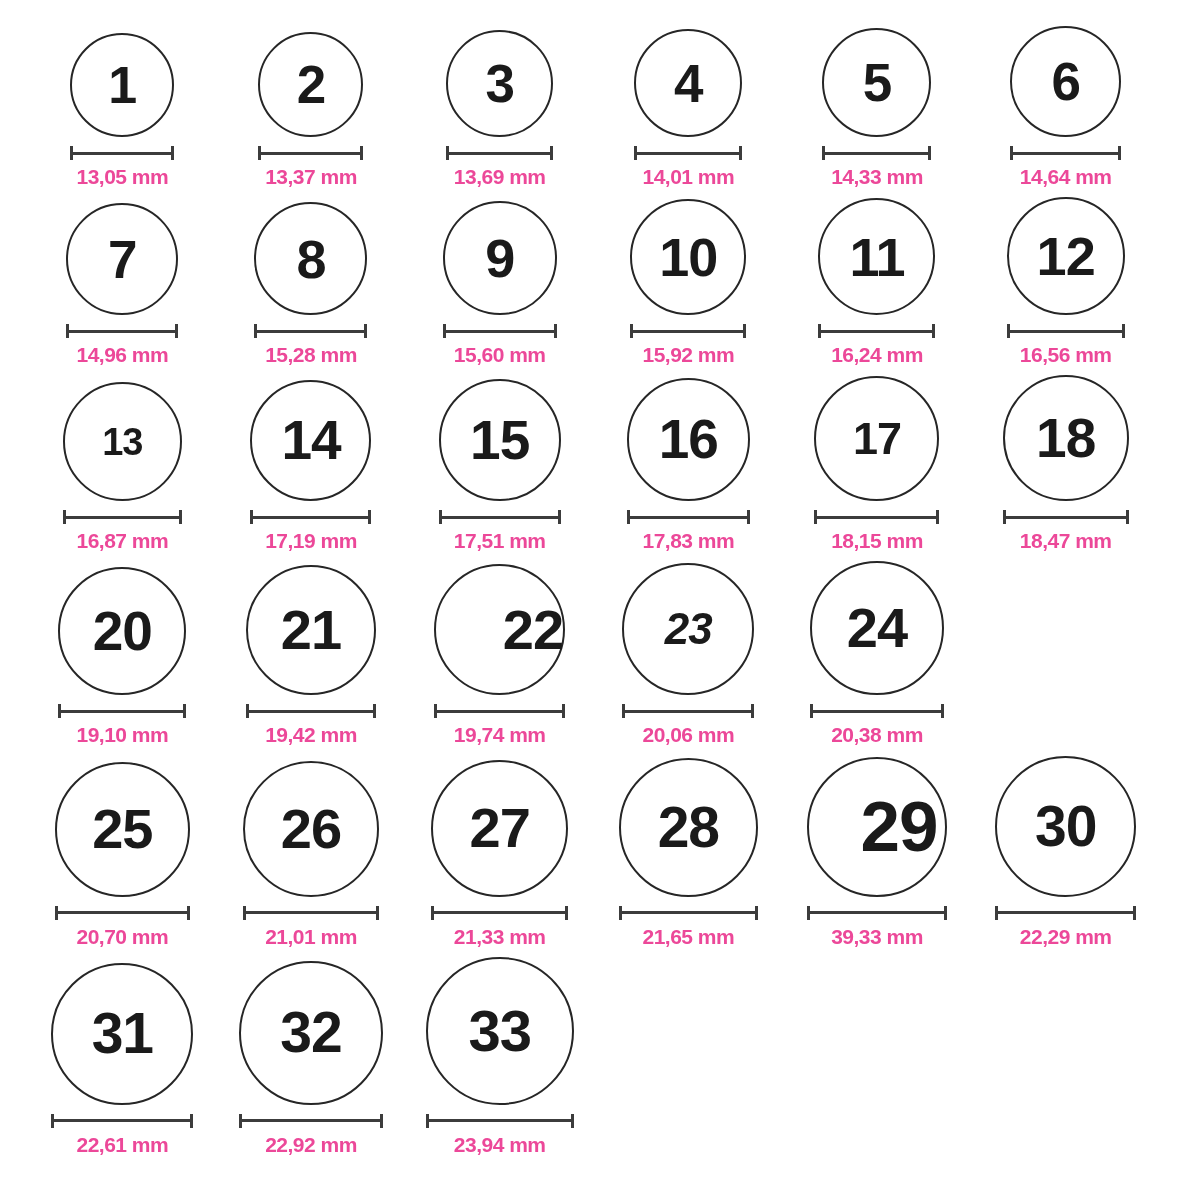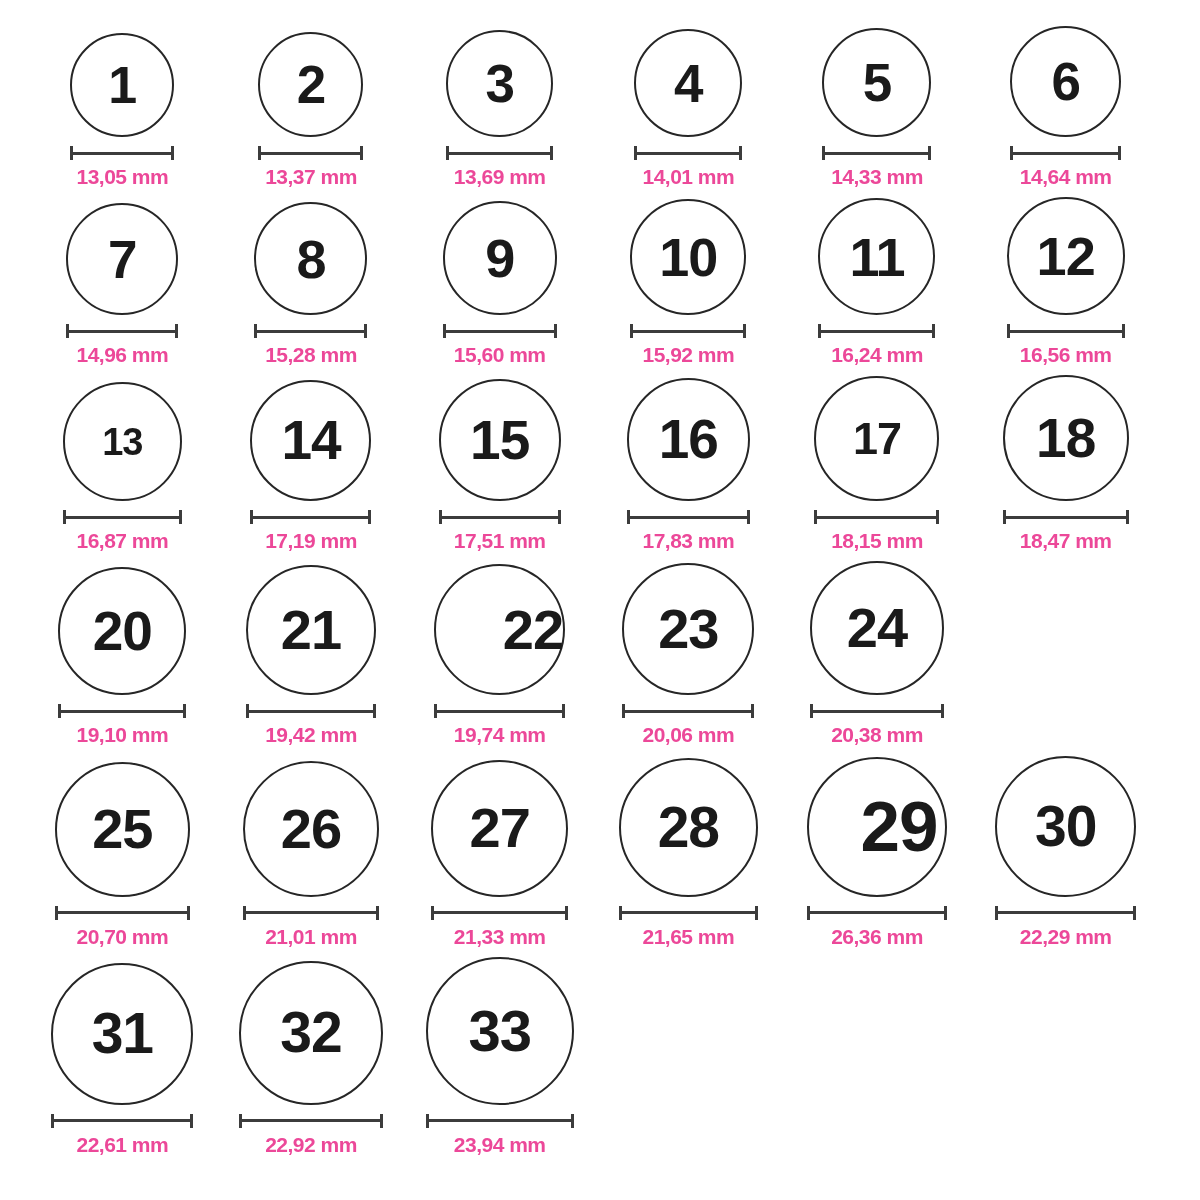--- a/index.html
+++ b/index.html
@@ -316,21 +316,21 @@
         </div>
         <div class="ruler" style="width: 131px;">
           <div class="line"></div>
           <div class="tick-l"></div>
           <div class="tick-r"></div>
         </div>
         <div class="label">19,74 mm</div>
       </div>
       <div class="cell">
         <div class="circle" style="width: 132px; height: 132px;">
-          <div class="num" style="font-size: 56px;">23</div>
+          <div class="num" style="font-size: 44px; font-style: italic;">23</div>
         </div>
         <div class="ruler" style="width: 132px;">
           <div class="line"></div>
           <div class="tick-l"></div>
           <div class="tick-r"></div>
         </div>
         <div class="label">20,06 mm</div>
       </div>
       <div class="cell">
         <div class="circle" style="width: 134px; height: 134px;">
@@ -391,21 +391,21 @@
       </div>
       <div class="cell">
         <div class="circle" style="width: 140px; height: 140px;">
           <div class="num" style="font-size: 71px; margin-left: 44px;">29</div>
         </div>
         <div class="ruler" style="width: 140px;">
           <div class="line"></div>
           <div class="tick-l"></div>
           <div class="tick-r"></div>
         </div>
-        <div class="label">26,36 mm</div>
+        <div class="label">39,33 mm</div>
       </div>
       <div class="cell">
         <div class="circle" style="width: 141px; height: 141px;">
           <div class="num" style="font-size: 57px;">30</div>
         </div>
         <div class="ruler" style="width: 141px;">
           <div class="line"></div>
           <div class="tick-l"></div>
           <div class="tick-r"></div>
         </div>

